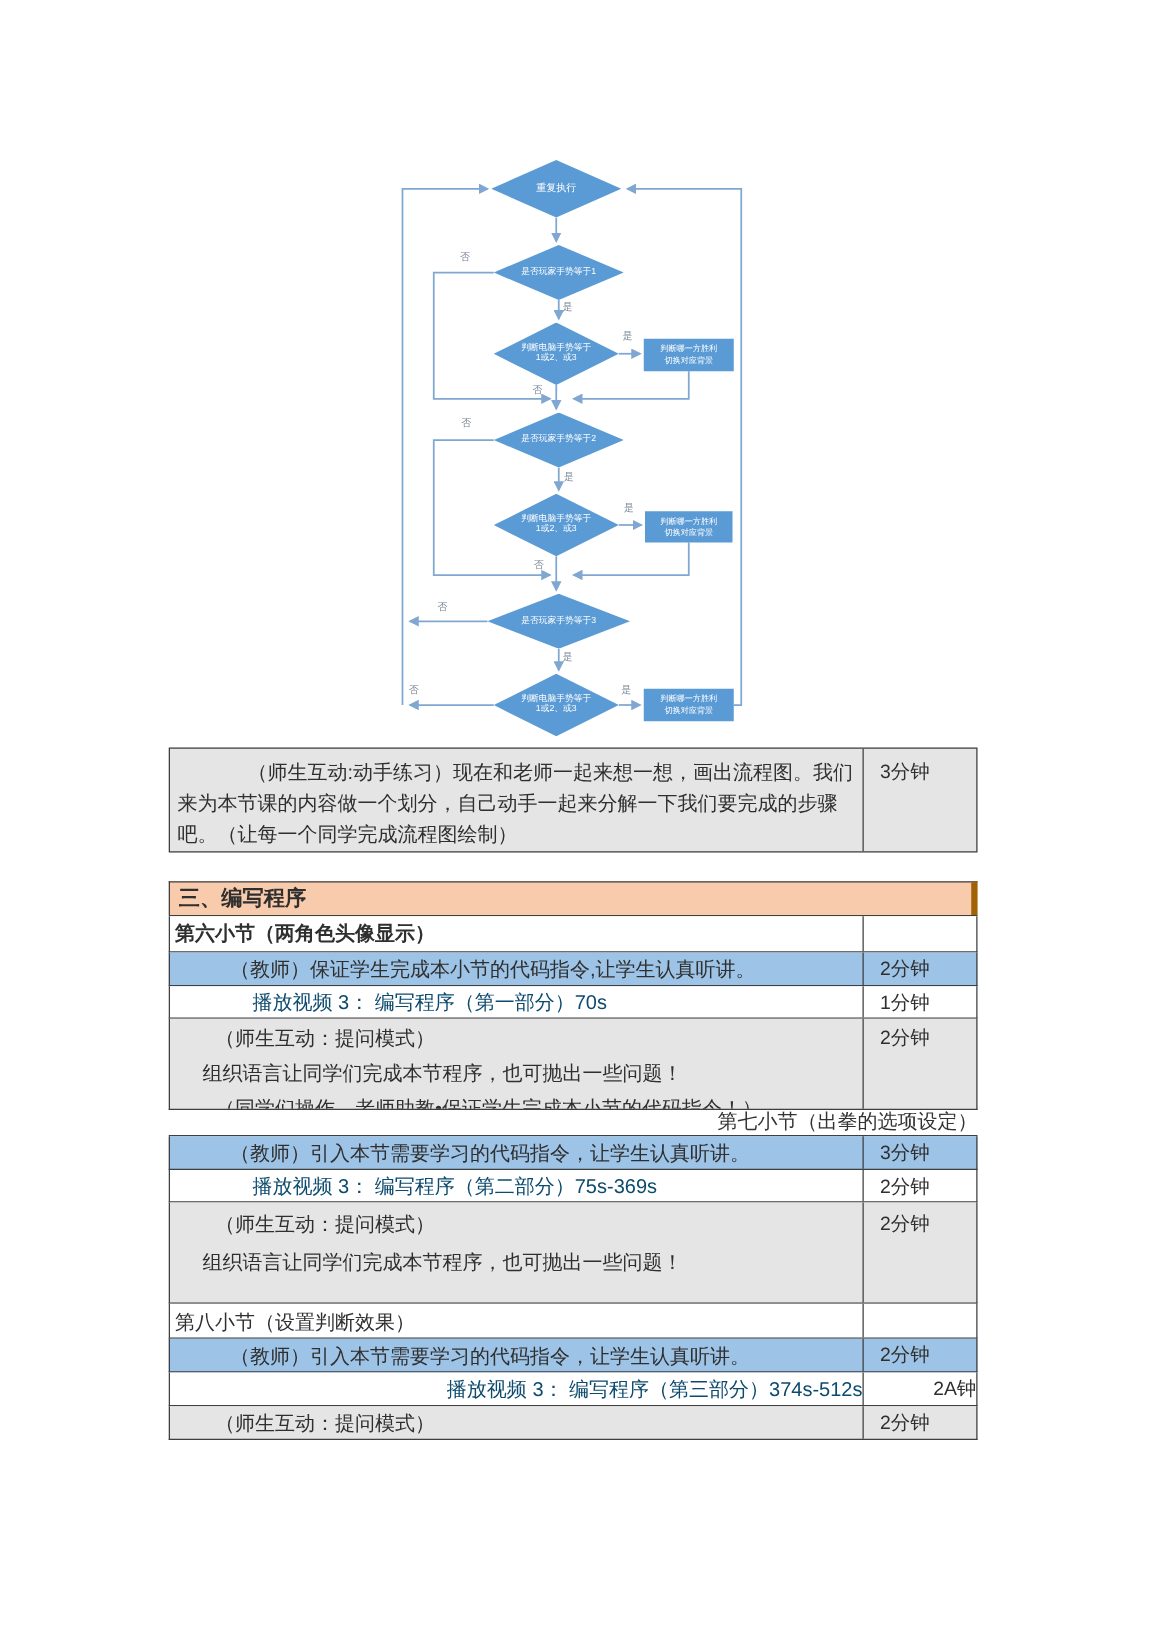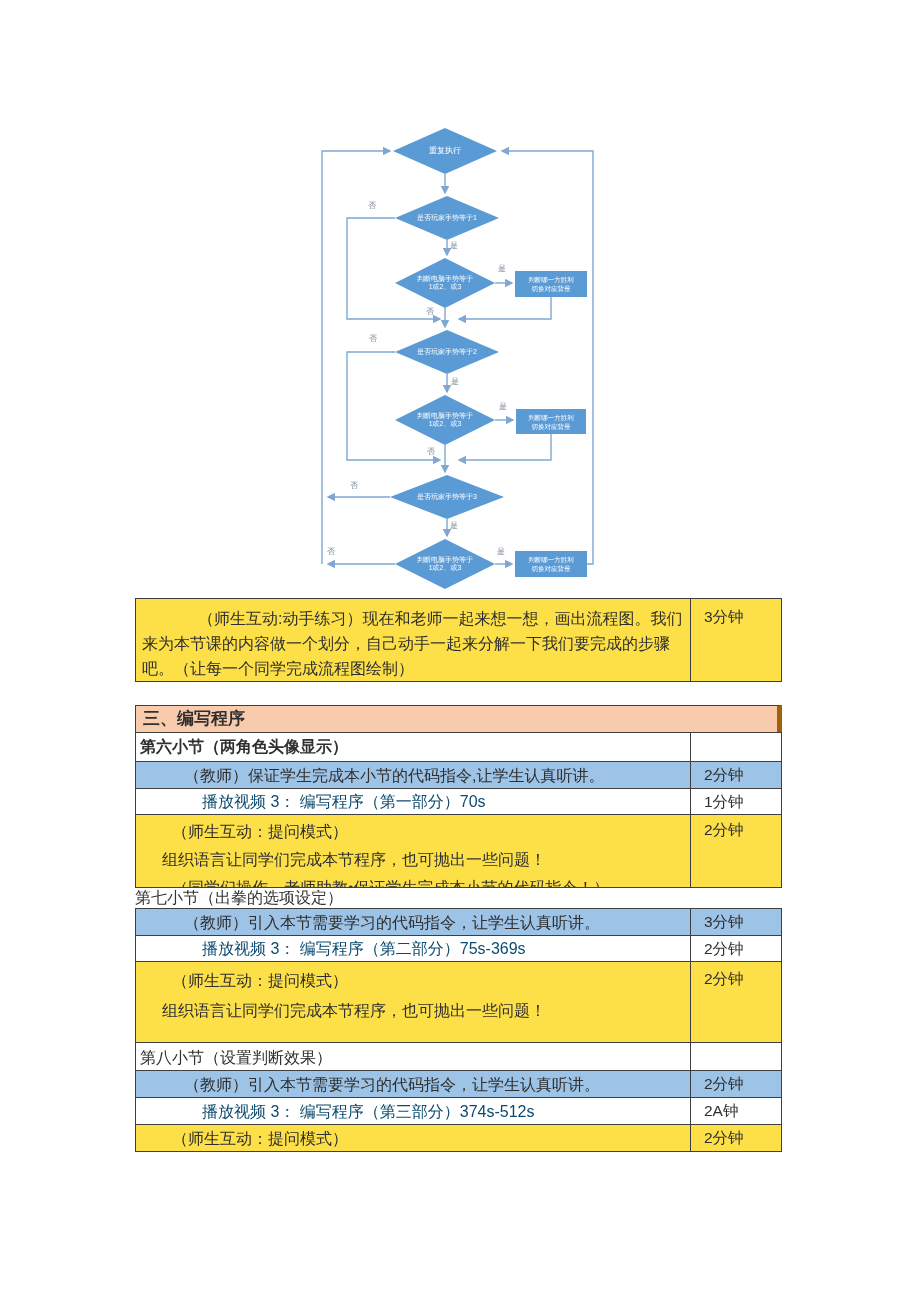--- a/index.html
+++ b/index.html
@@ -14,27 +14,27 @@
   .fc-diamond.big{font-size:8px;}
   .fc-rect{font-size:6.5px;line-height:9px;}
   .fc-lbl{position:absolute;font-size:8px;line-height:9px;color:#7a8899;}
   
   .tbl{position:absolute;left:135px;width:647px;box-sizing:border-box;font-size:16px;}
   .row{display:flex;box-sizing:border-box;border-bottom:1px solid #3f3f3f;background:#fff;}
   .row.bordered{border-left:1px solid #3f3f3f;border-right:1px solid #3f3f3f;}
   .row .c1{width:555px;box-sizing:border-box;border-right:1px solid #3f3f3f;overflow:hidden;}
   .row .c2{flex:1;box-sizing:border-box;padding:3px 0 0 13px;font-size:15.5px;}
   .row.top{border-top:1px solid #3f3f3f;}
-  .green{background:#fde047;}
+  .green{background:#e5e5e5;}
   .blue{background:#9dc3e6;}
   .orange{background:#f8cbad;}
   .hdr{height:26px;line-height:26px;font-weight:bold;font-size:17px;padding-left:7px;
        border-left:1px solid #3f3f3f;border-right:5px solid #a16207;border-top:1px solid #3f3f3f;}
   .video{color:#0c4a6e;}
-  .center-serif{display:block;text-align:left;height:20px;line-height:20px;font-size:16px;
+  .center-serif{display:block;text-align:right;height:20px;line-height:20px;font-size:16px;
                 font-family:"Liberation Serif","DejaVu Serif",serif;color:#333;}
   .para{padding:7px 6px 0 6px;text-indent:56px;line-height:25px;}
   .ln{line-height:22px;}
 </style>
 </head>
 <body>
 <div class="doc">
 
   <div class="fc">
     <svg width="920" height="620">
@@ -185,21 +185,21 @@
     <div class="row bordered" style="height:28px;">
       <div class="c1" style="padding:5px 0 0 4px;">第八小节（设置判断效果）</div>
       <div class="c2"></div>
     </div>
 
     <div class="row bordered blue" style="height:27px;">
       <div class="c1" style="padding:4px 0 0 48px;">（教师）引入本节需要学习的代码指令，让学生认真听讲。</div>
       <div class="c2">2分钟</div>
     </div>
 
-    <div class="row bordered" style="height:27px;">
+    <div class="row bordered" style="height:27px;text-align:right;">
       <div class="c1 video" style="padding:4px 0 0 66px;">播放视频 3： 编写程序（第三部分）374s-512s</div>
       <div class="c2">2A钟</div>
     </div>
 
     <div class="row bordered green" style="height:27px;">
       <div class="c1" style="padding:4px 0 0 36px;">（师生互动：提问模式）</div>
       <div class="c2">2分钟</div>
     </div>
 
   </div>

